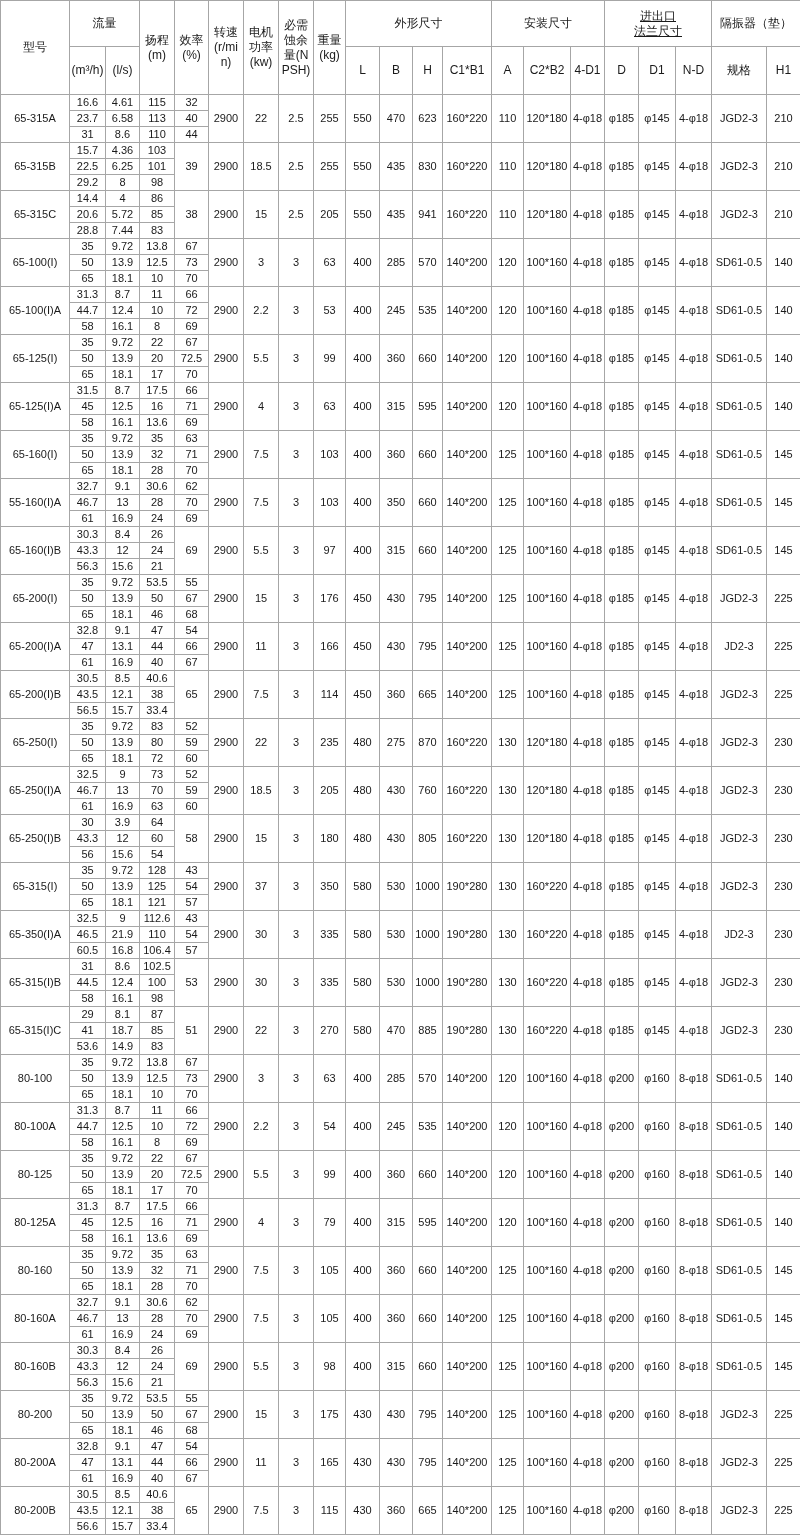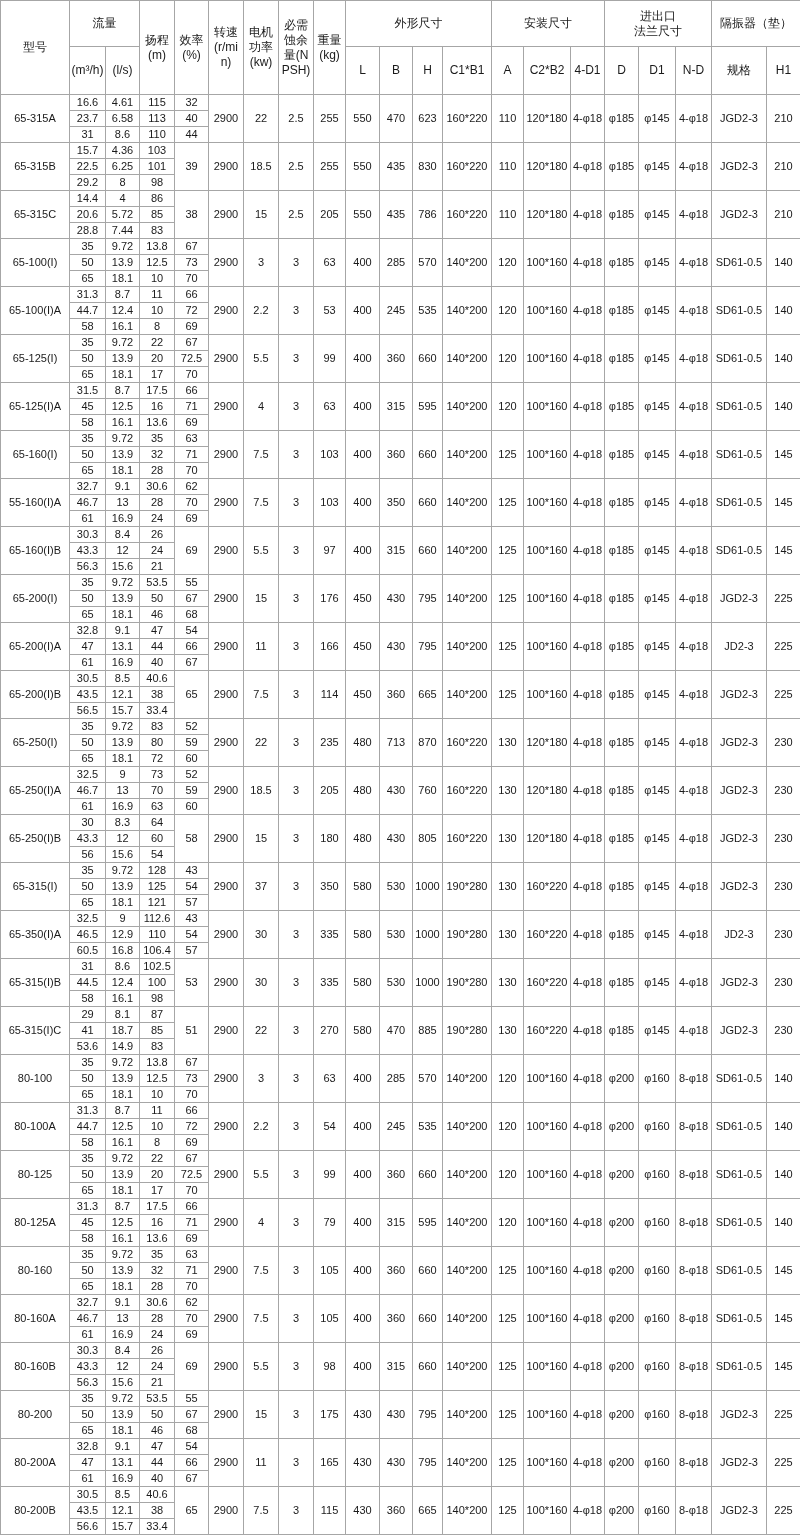--- a/index.html
+++ b/index.html
@@ -30,21 +30,21 @@
     background: #ffffff;
   }
   thead tr.h1 { height: 46px; }
   thead tr.h2 { height: 48px; }
   tbody td {
     font-size: 11px;
     line-height: 1.05;
     height: 16px;
     word-break: break-all;
   }
-  .pre { white-space: pre-line; }
+  .pre { white-space: pre-line; text-decoration: underline; }
 </style>
 </head>
 <body>
 
 <div class="wrap">
   <table>
     <colgroup>
       <col style="width:69px">
         <col style="width:36px">
         <col style="width:34px">
@@ -174,21 +174,21 @@
           <td>14.4</td>
           <td>4</td>
           <td>86</td>
           <td rowspan="3">38</td>
           <td rowspan="3">2900</td>
           <td rowspan="3">15</td>
           <td rowspan="3">2.5</td>
           <td rowspan="3">205</td>
           <td rowspan="3">550</td>
           <td rowspan="3">435</td>
-          <td rowspan="3">786</td>
+          <td rowspan="3">941</td>
           <td rowspan="3">160*220</td>
           <td rowspan="3">110</td>
           <td rowspan="3">120*180</td>
           <td rowspan="3">4-φ18</td>
           <td rowspan="3">φ185</td>
           <td rowspan="3">φ145</td>
           <td rowspan="3">4-φ18</td>
           <td rowspan="3">JGD2-3</td>
           <td rowspan="3">210</td>
         </tr>
@@ -552,21 +552,21 @@
           <td rowspan="3">65-250(I)</td>
           <td>35</td>
           <td>9.72</td>
           <td>83</td>
           <td>52</td>
           <td rowspan="3">2900</td>
           <td rowspan="3">22</td>
           <td rowspan="3">3</td>
           <td rowspan="3">235</td>
           <td rowspan="3">480</td>
-          <td rowspan="3">713</td>
+          <td rowspan="3">275</td>
           <td rowspan="3">870</td>
           <td rowspan="3">160*220</td>
           <td rowspan="3">130</td>
           <td rowspan="3">120*180</td>
           <td rowspan="3">4-φ18</td>
           <td rowspan="3">φ185</td>
           <td rowspan="3">φ145</td>
           <td rowspan="3">4-φ18</td>
           <td rowspan="3">JGD2-3</td>
           <td rowspan="3">230</td>
@@ -614,21 +614,21 @@
         </tr>
         <tr>
           <td>61</td>
           <td>16.9</td>
           <td>63</td>
           <td>60</td>
         </tr>
         <tr>
           <td rowspan="3">65-250(I)B</td>
           <td>30</td>
-          <td>8.3</td>
+          <td>3.9</td>
           <td>64</td>
           <td rowspan="3">58</td>
           <td rowspan="3">2900</td>
           <td rowspan="3">15</td>
           <td rowspan="3">3</td>
           <td rowspan="3">180</td>
           <td rowspan="3">480</td>
           <td rowspan="3">430</td>
           <td rowspan="3">805</td>
           <td rowspan="3">160*220</td>
@@ -704,21 +704,21 @@
           <td rowspan="3">160*220</td>
           <td rowspan="3">4-φ18</td>
           <td rowspan="3">φ185</td>
           <td rowspan="3">φ145</td>
           <td rowspan="3">4-φ18</td>
           <td rowspan="3">JD2-3</td>
           <td rowspan="3">230</td>
         </tr>
         <tr>
           <td>46.5</td>
-          <td>12.9</td>
+          <td>21.9</td>
           <td>110</td>
           <td>54</td>
         </tr>
         <tr>
           <td>60.5</td>
           <td>16.8</td>
           <td>106.4</td>
           <td>57</td>
         </tr>
         <tr>

